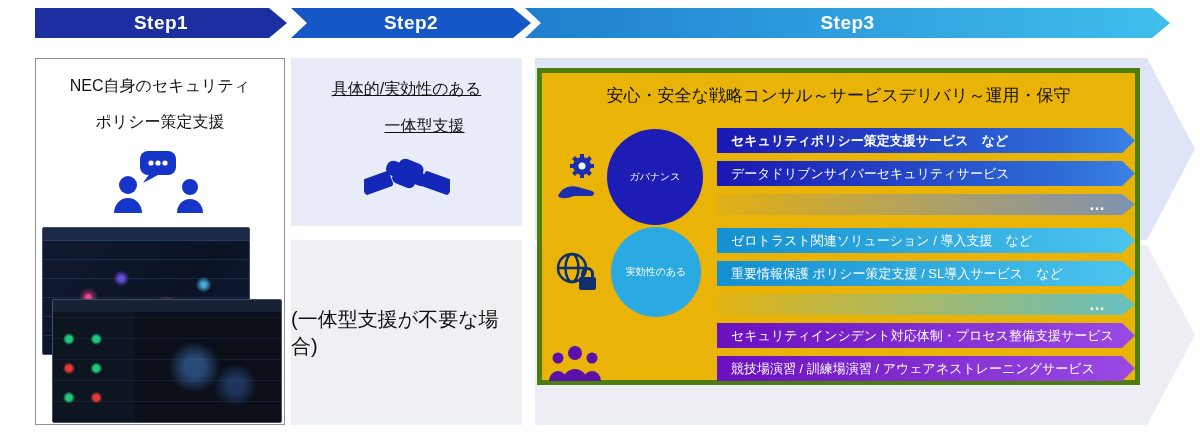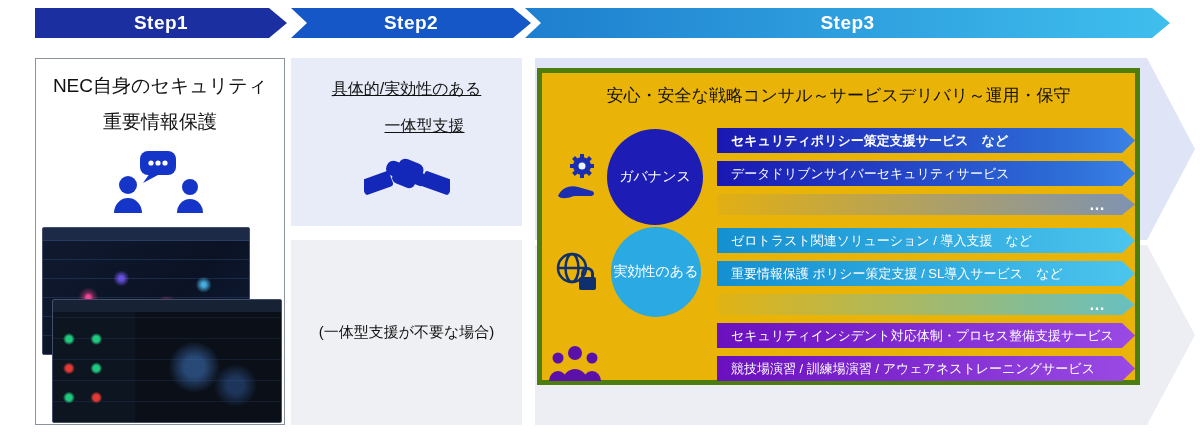--- a/index.html
+++ b/index.html
@@ -17,21 +17,21 @@
   .chev-next  { clip-path:polygon(0 0, calc(100% - 18px) 0, 100% 50%, calc(100% - 18px) 100%, 0 100%, 16px 50%); }
   #chev1 { left:35px;  width:252px; background:#1c2fa0; }
   #chev2 { left:291px; width:240px; background:#1557c6; }
   #chev3 { left:525px; width:645px; background:linear-gradient(90deg,#1e7fce,#3fbfee); }
 
   
   .left-panel {
     position:absolute; left:35px; top:58px; width:250px; height:367px;
     background:#fff; border:1px solid #8d939c; box-sizing:border-box; text-align:center;
   }
-  .lp-line { font-size:19px; line-height:22px; }
+  .lp-line { font-size:16px; line-height:22px; }
   .lp-line.l1 { padding-top:16px; }
   .lp-line.l2 { margin-top:14px; }
   .chat-icon-wrap { margin:18px auto 0; width:100px; height:64px; }
   .shot { position:absolute; border:1px solid #44506b; border-radius:2px; }
   .shot1 {
     left:6px; top:168px; width:206px; height:126px; z-index:1;
     background-color:#0c1322;
     background-image:
       radial-gradient(circle at 22% 55%, rgba(255,70,150,.95) 0 2px, rgba(255,70,150,.35) 5px, transparent 10px),
       radial-gradient(circle at 38% 40%, rgba(120,90,255,.85) 0 2px, transparent 8px),
@@ -64,40 +64,40 @@
     position:absolute; left:291px; top:58px; width:231px; height:168px;
     background:#e8ecf9; text-align:center;text-decoration:underline;
   }
   .mid-line { font-size:16px; line-height:22px; }
   .mid-line.m1 { padding-top:20px; }
   .mid-line.m2 { margin-top:15px;margin-left:36px; }
   .handshake-wrap { margin:12px auto 0; width:86px; height:54px; }
   .mid-bottom {
     position:absolute; left:291px; top:240px; width:231px; height:185px;
     background:#eef0f4; display:flex; align-items:center; justify-content:center;
-    font-size:15px;
+    font-size:20px;
   }
 
   
   .flow-arrow { position:absolute; left:535px; width:660px; }
   .flow-arrow.top    { top:58px;  height:182px; background:#dfe5f7;
     clip-path:polygon(0 0, calc(100% - 48px) 0, 100% 50%, calc(100% - 48px) 100%, 0 100%); }
   .flow-arrow.bottom { top:245px; height:180px; background:#eceef4;
     clip-path:polygon(0 0, calc(100% - 48px) 0, 100% 50%, calc(100% - 48px) 100%, 0 100%); }
 
   
   .step3-box {
     position:absolute; left:537px; top:68px; width:603px; height:317px;
     background:#eab308; border:5px solid #4d7c0f; box-sizing:border-box;
   }
   .step3-title { position:absolute; left:0; top:11px; width:100%; text-align:center; font-size:17px; color:#101010; }
 
   .group-icon { position:absolute; }
   .group-circle {
-    position:absolute; border-radius:50%; color:#fff; font-size:14px;
+    position:absolute; border-radius:50%; color:#fff; font-size:10px;
     display:flex; align-items:center; justify-content:center; white-space:nowrap;
   }
   #circle-gov   { left:65px; top:56px;  width:96px; height:96px; background:#1d1db6; }
   #circle-tech  { left:69px; top:154px; width:90px; height:90px; background:#2aa9e2; }
   #circle-human { left:66px; top:246px; width:94px; height:94px; background:#5c10aa; }
 
   .bar {
     position:absolute; left:175px; width:418px; height:25px;
     clip-path:polygon(0 0, calc(100% - 13px) 0, 100% 50%, calc(100% - 13px) 100%, 0 100%);
     color:#fff; font-size:13px; display:flex; align-items:center;
@@ -127,21 +127,21 @@
   </div>
   <div id="chev2" class="chev chev-next">
     <span>Step2</span>
   </div>
   <div id="chev3" class="chev chev-next">
     <span>Step3</span>
   </div>
 
   <div class="left-panel">
     <div class="lp-line l1">NEC自身のセキュリティ</div>
-    <div class="lp-line l2">重要情報保護</div>
+    <div class="lp-line l2">ポリシー策定支援</div>
     <div class="chat-icon-wrap">
       <svg viewBox="0 0 100 64" width="100" height="64" aria-hidden="true">
         <g fill="#1535c8">
           <rect x="30" y="0" width="36" height="24" rx="8"></rect>
           <path d="M40,22 l-7,10 l15,-8 z"></path>
           <circle cx="41" cy="12" r="2.6" fill="#ffffff"></circle>
           <circle cx="48" cy="12" r="2.6" fill="#ffffff"></circle>
           <circle cx="55" cy="12" r="2.6" fill="#ffffff"></circle>
           <circle cx="18" cy="34" r="9"></circle>
           <path d="M4,62 a14,15 0 0 1 28,0 z"></path>

